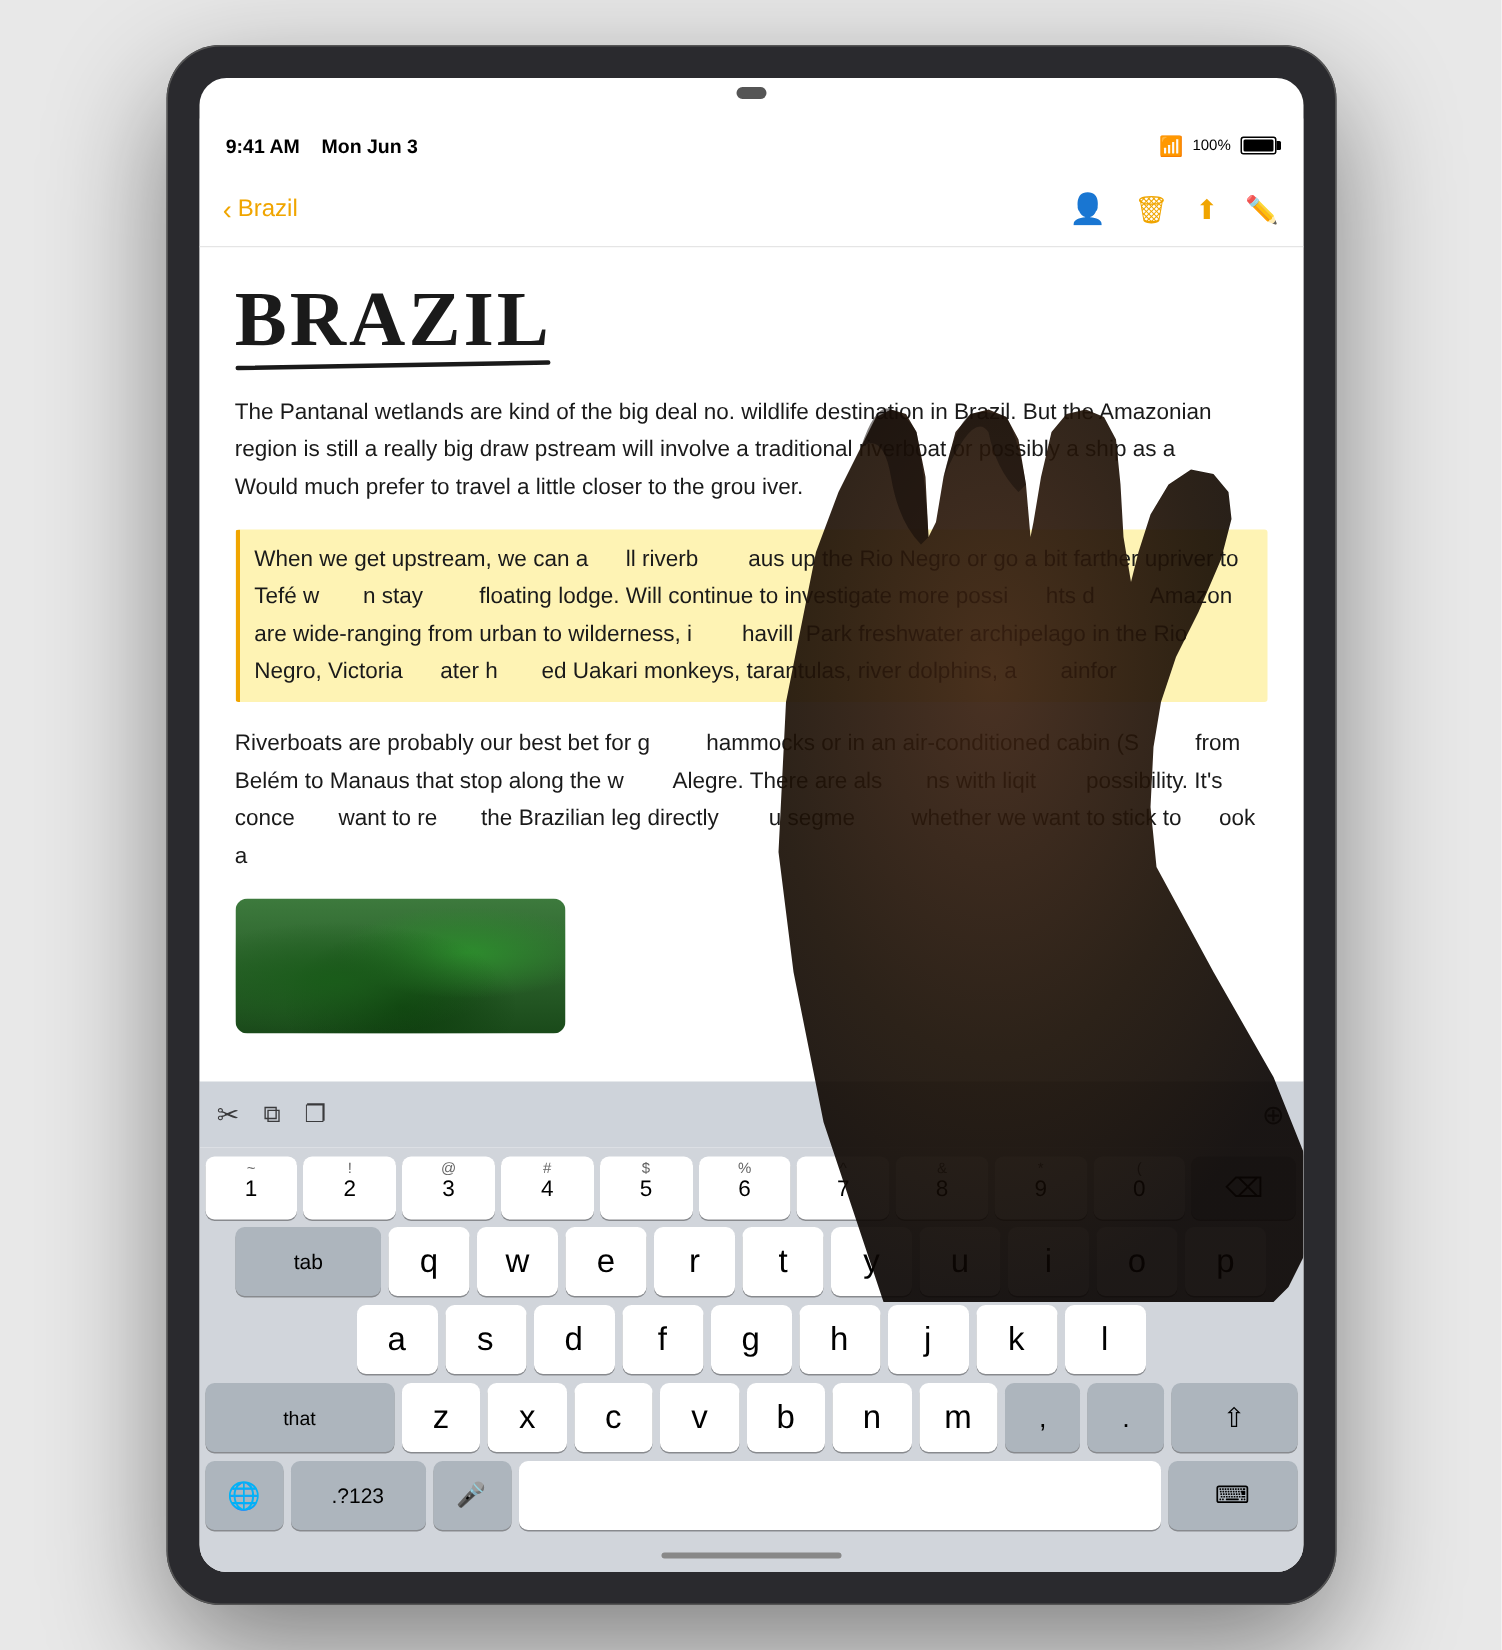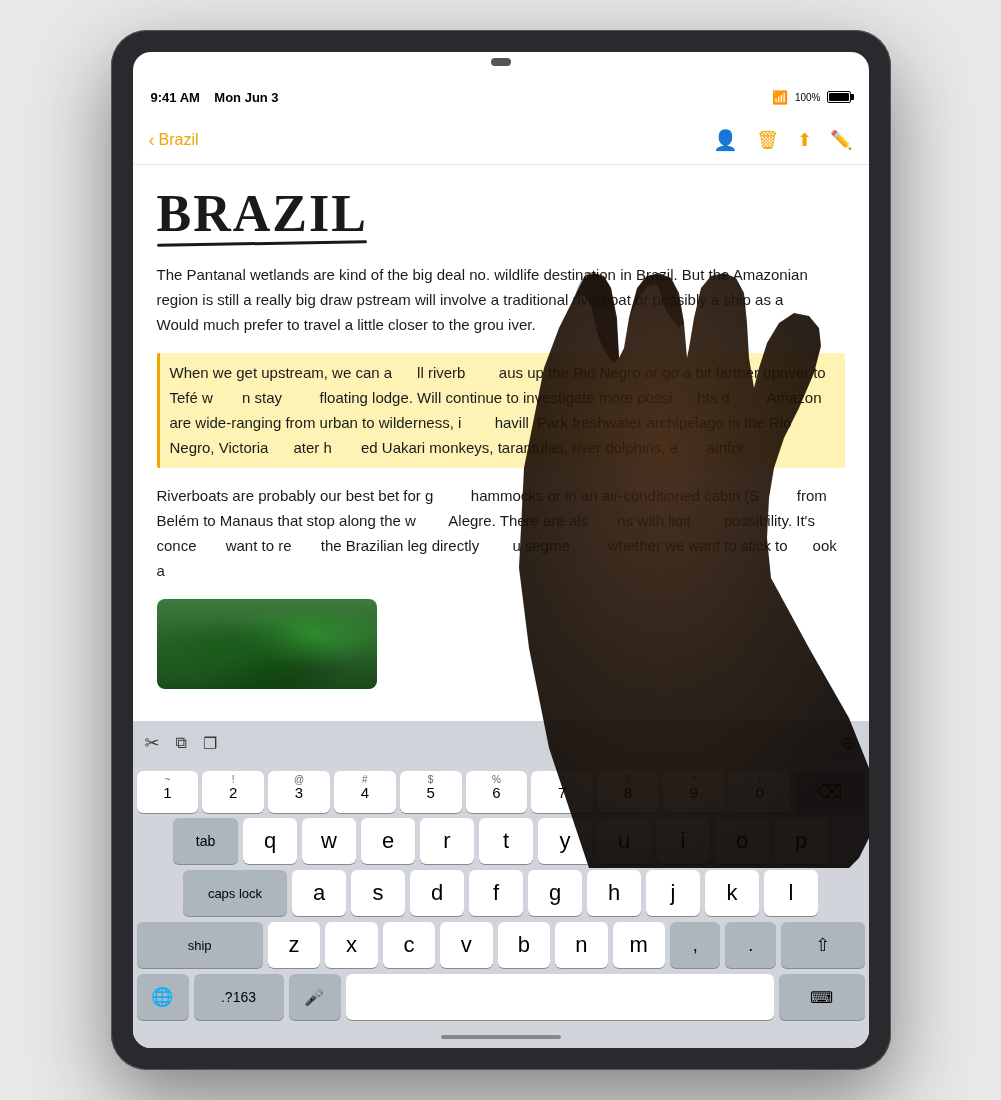--- a/index.html
+++ b/index.html
@@ -288,21 +288,21 @@
     .key-letter {
       width: 54px;
     }
 
     .key-special {
       background: #adb5bd;
       color: #000;
       font-size: 14px;
     }
 
-    .key-tab { width: 65px; font-size: 14px; text-align: right; }
+    .key-tab { width: 97px; font-size: 14px; text-align: right; }
     .key-caps { width: 104px; font-size: 13px; }
     .key-shift { width: 130px; font-size: 13px; }
     .key-space { flex: 1; min-width: 200px; background: #fff; }
     .key-123 { width: 90px; font-size: 14px; }
     .key-globe { width: 52px; font-size: 18px; }
     .key-mic { width: 52px; font-size: 16px; }
     .key-delete { width: 86px; font-size: 16px; }
 
     .keyboard-bottom-row {
       display: flex;
@@ -467,49 +467,48 @@
         <div class="key key-letter">r</div>
         <div class="key key-letter">t</div>
         <div class="key key-letter">y</div>
         <div class="key key-letter">u</div>
         <div class="key key-letter">i</div>
         <div class="key key-letter">o</div>
         <div class="key key-letter">p</div>
       </div>
 
       <div class="keyboard-row">
-        <div class="key key-special key-caps">caps lock</div>
         <div class="key key-letter">a</div>
         <div class="key key-letter">s</div>
         <div class="key key-letter">d</div>
         <div class="key key-letter">f</div>
         <div class="key key-letter">g</div>
         <div class="key key-letter">h</div>
         <div class="key key-letter">j</div>
         <div class="key key-letter">k</div>
         <div class="key key-letter">l</div>
       </div>
 
       <div class="keyboard-row">
-        <div class="key key-special key-shift">ship</div>
+        <div class="key key-special key-shift">that</div>
         <div class="key key-letter">z</div>
         <div class="key key-letter">x</div>
         <div class="key key-letter">c</div>
         <div class="key key-letter">v</div>
         <div class="key key-letter">b</div>
         <div class="key key-letter">n</div>
         <div class="key key-letter">m</div>
         <div class="key key-special" style="width:52px;font-size:18px;">,</div>
         <div class="key key-special" style="width:52px;font-size:18px;">.</div>
         <div class="key key-special" style="width:86px;font-size:18px;">⇧</div>
       </div>
 
       <div class="keyboard-bottom-row">
         <div class="key key-special key-globe" style="font-size:18px;">🌐</div>
-        <div class="key key-special key-123" style="font-size:14px;">.?163</div>
+        <div class="key key-special key-123" style="font-size:14px;">.?123</div>
         <div class="key key-special key-mic" style="font-size:16px;">🎤</div>
         <div class="key key-space"></div>
         <div class="key key-special" style="width:86px;font-size:16px;">⌨</div>
       </div>
     </div>
 
     <div class="home-indicator">
       <div class="home-bar"></div>
     </div>
 

